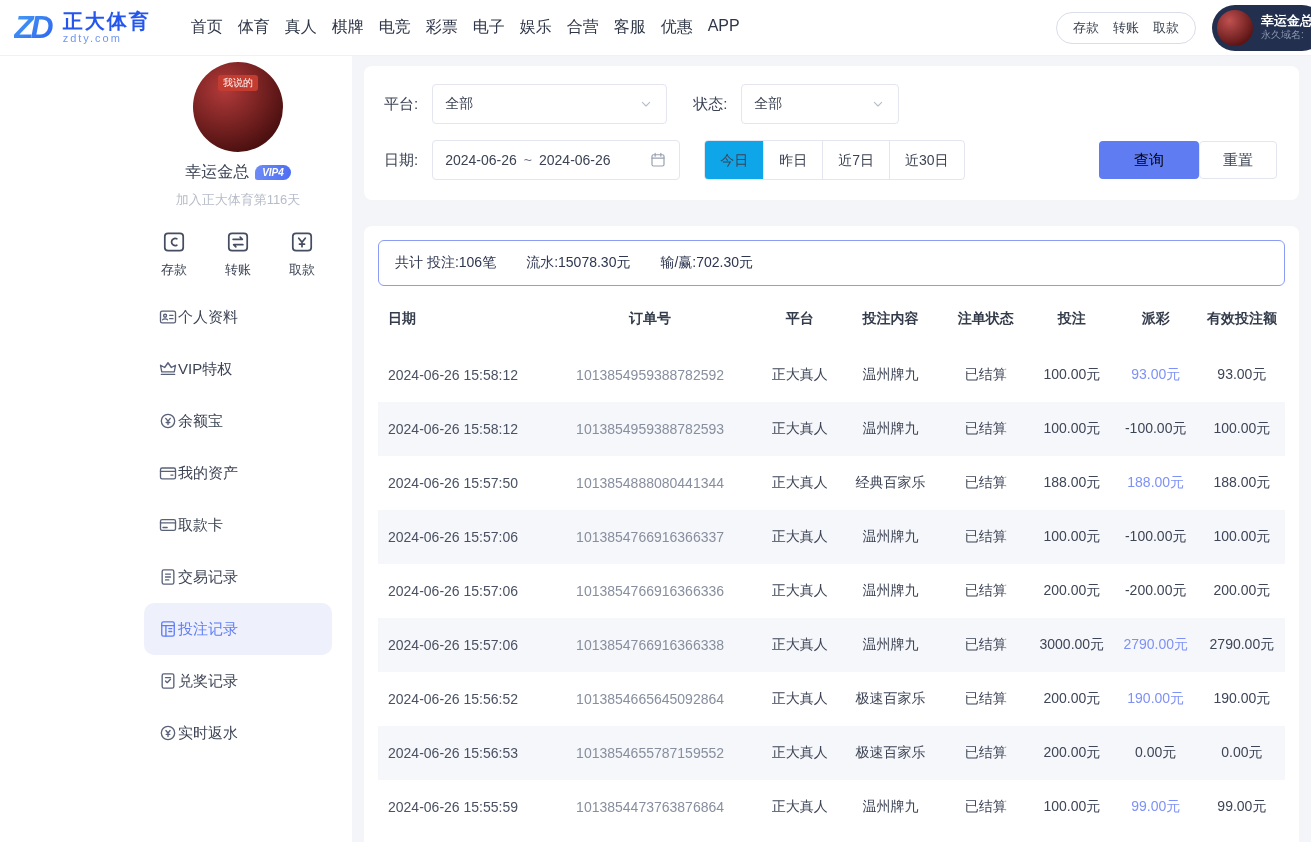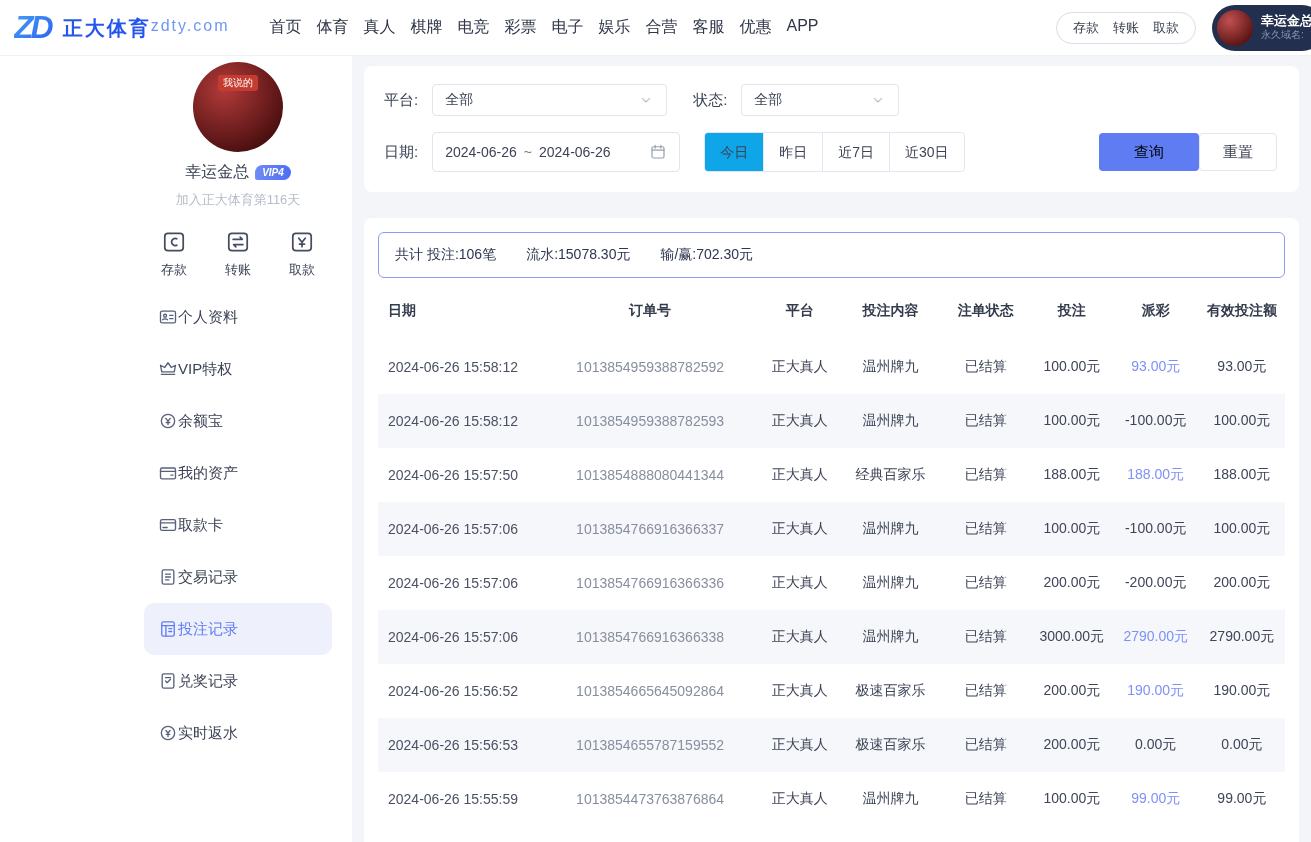--- a/index.html
+++ b/index.html
@@ -5,23 +5,23 @@
   *{margin:0;padding:0;box-sizing:border-box}
   html,body{width:1311px;height:842px;overflow:hidden}
   body{font-family:"Liberation Sans","DejaVu Sans",sans-serif;background:#fff;color:#3c4354}
   .icon{display:inline-flex;align-items:center;justify-content:center}
   .icon svg{width:100%;height:100%;fill:none;stroke:currentColor;stroke-width:1.6;stroke-linecap:round;stroke-linejoin:round}
 
   
   .topbar{height:56px;display:flex;align-items:center;padding-left:14px;background:#fff;border-bottom:1px solid #f0f1f5;position:relative;z-index:3}
   .brand{display:flex;align-items:center;gap:8px;cursor:pointer}
   .brand-mark{font-size:32px;font-weight:bold;font-style:italic;letter-spacing:-3px;background:linear-gradient(135deg,#47a2f5,#2c5cf0);-webkit-background-clip:text;background-clip:text;color:transparent;padding-right:4px}
-  .brand-text{display:flex;flex-direction:row;line-height:1.1}
+  .brand-text{display:flex;flex-direction:column;line-height:1.1}
   .brand-name{font-size:20px;font-weight:bold;color:#2456ee;letter-spacing:2px}
-  .brand-domain{font-size:16px;color:#6f96f3;letter-spacing:2px}
+  .brand-domain{font-size:11px;color:#6f96f3;letter-spacing:2px}
   .main-nav{display:flex;gap:15px;margin-left:40px}
   .nav-item{font-size:16px;color:#2f3648;cursor:pointer;white-space:nowrap}
   .top-right{margin-left:auto;display:flex;align-items:center}
   .wallet-pill{display:flex;gap:14px;align-items:center;height:32px;padding:0 16px;border:1px solid #d9dde8;border-radius:17px;margin-right:16px}
   .wallet-action{font-size:13px;color:#39404f;cursor:pointer;white-space:nowrap}
   .user-pill{display:flex;align-items:center;gap:8px;background:#232f4e;height:46px;border-radius:24px;padding:4px 12px 4px 5px;margin-right:-14px;cursor:pointer}
   .user-avatar{width:36px;height:36px;border-radius:50%;background:radial-gradient(circle at 35% 30%,#c05050,#5c1414 75%);flex:none}
   .user-meta{display:flex;flex-direction:column;line-height:1.25}
   .user-name{font-size:13px;color:#fff;font-weight:bold;white-space:nowrap}
   .user-domain{font-size:10px;color:#8d97b2;white-space:nowrap}
@@ -51,21 +51,21 @@
   .menu-item.active .m-icon{color:var(--primary,#5f7cf3)}
   .menu-item.hover{background:#f4f5f8}
 
   
   .content{flex:1;background:#f4f5f9;padding:10px 12px 0;display:flex;flex-direction:column;min-width:0}
   .filter-card{background:#fff;border-radius:8px;padding:18px 20px 20px;margin-bottom:26px}
   .filter-row{display:flex;align-items:center}
   .filter-row.first{margin-bottom:16px}
   .f-label{font-size:15px;color:#3a4254;margin-right:14px;white-space:nowrap}
   .f-label.gap{margin-left:26px}
-  .select{width:235px;height:32px;border:1px solid #e3e6ee;border-radius:4px;display:flex;align-items:center;justify-content:space-between;padding:0 12px;font-size:14px;color:#3c4354;cursor:pointer;background:#fff}
+  .select{width:235px;height:40px;border:1px solid #e3e6ee;border-radius:4px;display:flex;align-items:center;justify-content:space-between;padding:0 12px;font-size:14px;color:#3c4354;cursor:pointer;background:#fff}
   .select.narrow{width:158px}
   .chev{width:16px;height:16px;color:#b6bcca}
   .date-box{width:248px;height:40px;border:1px solid #e3e6ee;border-radius:4px;display:flex;align-items:center;padding:0 12px;font-size:14px;color:#3c4354;cursor:pointer;background:#fff}
   .date-box .sep{margin:0 7px;color:#6b7284}
   .cal{width:18px;height:18px;color:#99a0b0;margin-left:auto}
   .segmented{display:flex;border:1px solid #e3e6ee;border-radius:4px;overflow:hidden;margin-left:24px}
   .seg{padding:0 15px;height:38px;line-height:38px;font-size:14px;color:#3c4354;border-left:1px solid #e3e6ee;cursor:pointer;white-space:nowrap}
   .seg:first-child{border-left:none}
   .seg.active{background:#0ea5e9}
   .spacer{flex:1}

